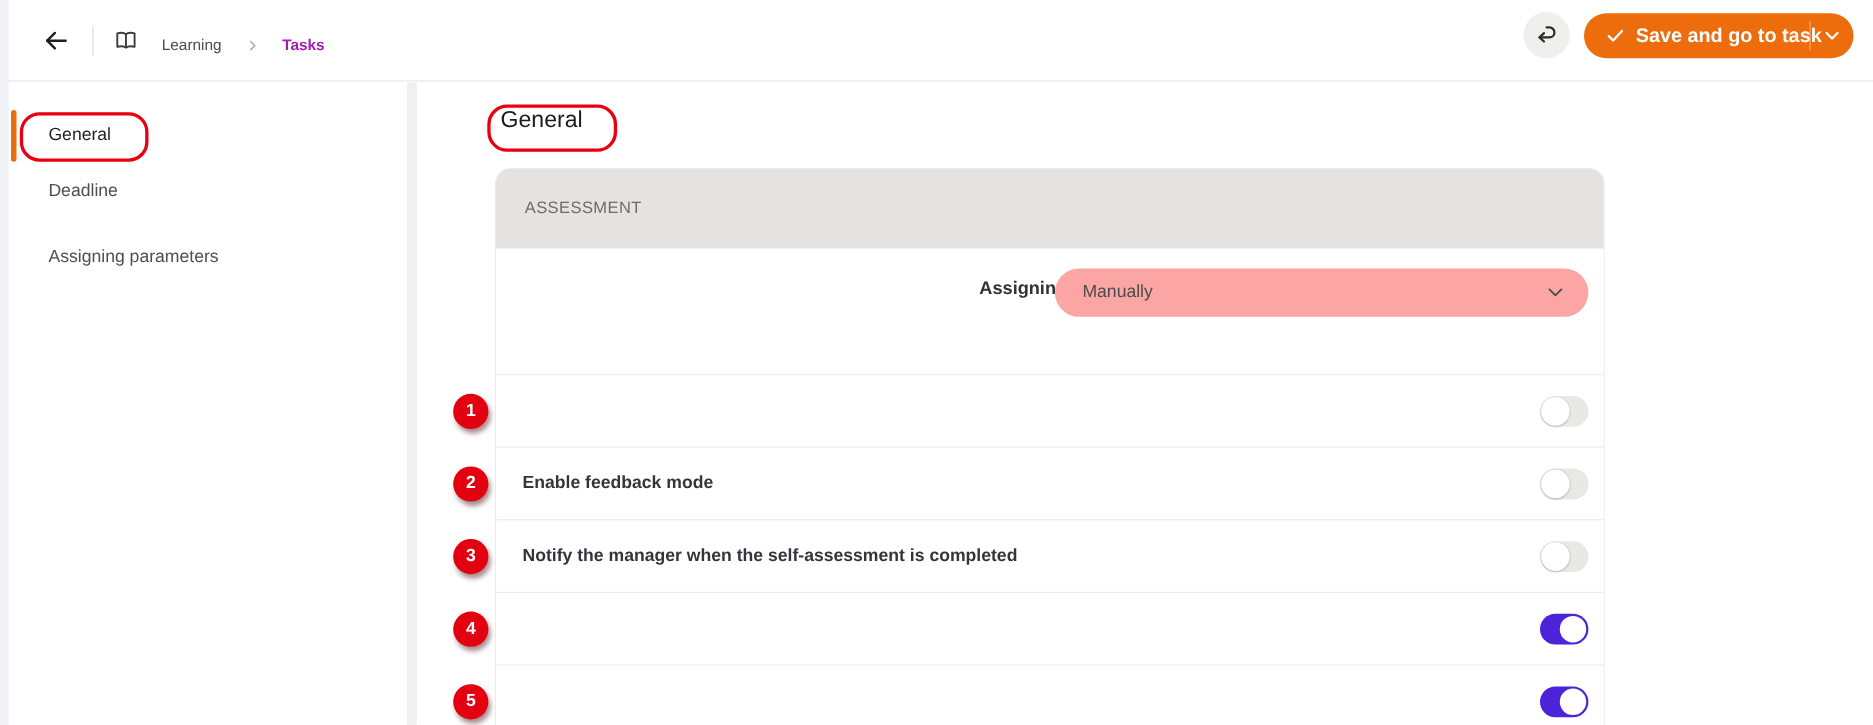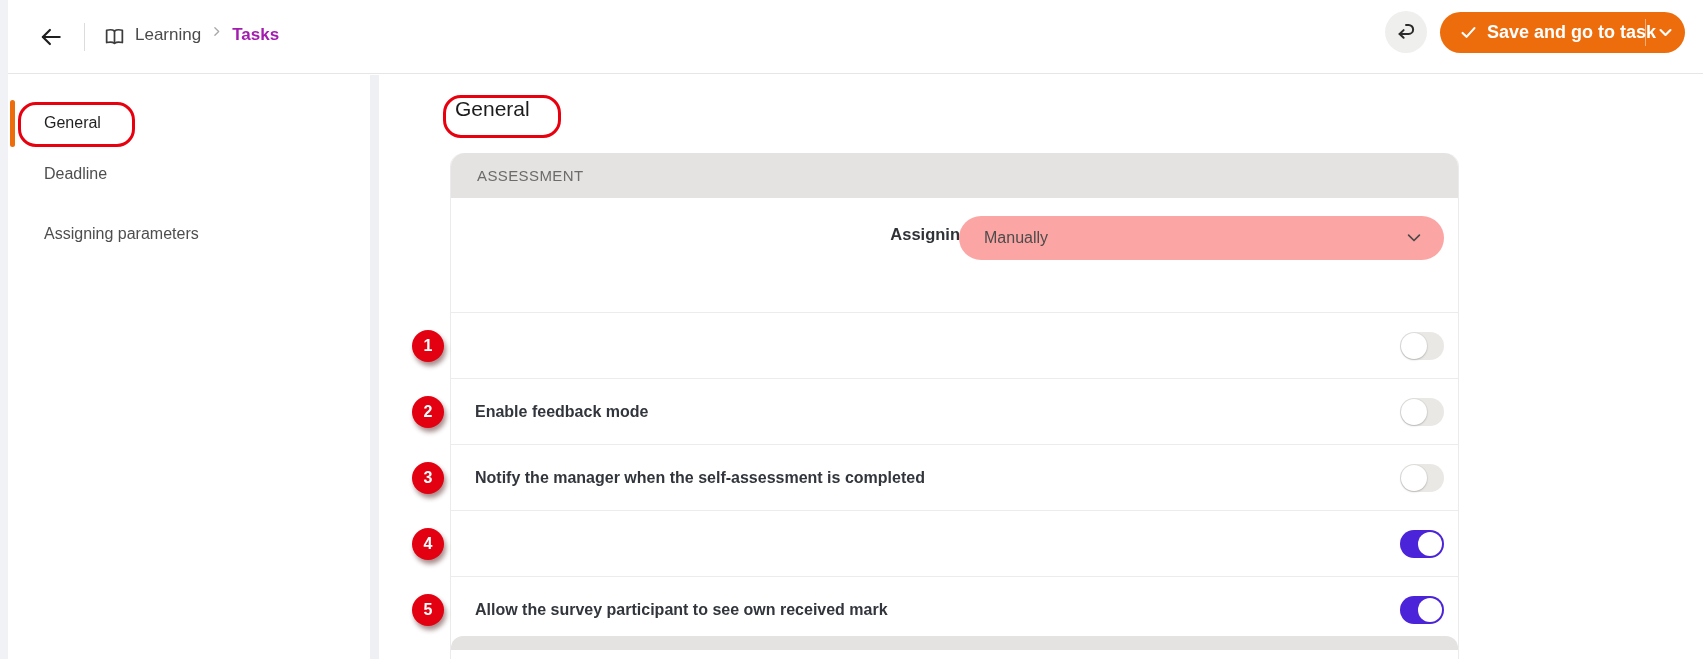--- a/index.html
+++ b/index.html
@@ -11,21 +11,21 @@
   
   .left-strip{ position:absolute; left:0; top:0; width:8px; height:659px; background:#f1f2f5; }
 
   
   .topbar{
     position:absolute; left:8px; right:0; top:0; height:74px; background:#fff;
     border-bottom:1px solid #e6e6e6; display:flex; align-items:center; padding-left:30px;
   }
   .icon-btn{ background:none; border:none; cursor:pointer; display:flex; align-items:center; justify-content:center; }
   .tb-divider{ width:1px; height:28px; background:#dcdcdc; margin:0 18px 0 20px; }
-  .breadcrumb{ display:flex; align-items:flex-start; gap:9px; font-size:17px; }
+  .breadcrumb{ display:flex; align-items:flex-end; gap:21px; font-size:14px; }
   .crumb{ color:#4b4b4b; text-decoration:none; }
   .crumb.current{ color:#a21caf; font-weight:700; }
   .undo-btn{
     position:absolute; top:11px; right:276px; width:42px; height:42px; border-radius:50%;
     background:#efefed; border:none; display:flex; align-items:center; justify-content:center; cursor:pointer;
   }
   .save-btn{
     position:absolute; top:12px; right:18px; width:245px; height:41px; border-radius:21px;
     background:#ed6c0c; border:none; cursor:pointer; display:flex; align-items:center;
     color:#fff; font-size:18px; font-weight:700; font-family:inherit; padding-left:19px;
@@ -48,21 +48,21 @@
   
   .main{ position:absolute; left:379px; top:75px; right:0; bottom:0; background:#fff; }
   .page-title{ position:absolute; left:76px; top:22px; font-size:21px; font-weight:500; color:#1c1c1c; }
   .title-oval{ left:64px; top:20px; width:118px; height:43px; }
 
   .card{
     position:absolute; left:71px; top:78px; width:1009px; height:600px;
     background:#fff; border:1px solid #ebebeb; border-top:none; border-radius:14px 14px 0 0;
   }
   .card-header{
-    height:45px; background:#e4e3e1; border-radius:14px 14px 0 0;
+    height:73px; background:#e4e3e1; border-radius:14px 14px 0 0;
     display:flex; align-items:center; padding-left:26px;
     font-size:15px; letter-spacing:.4px; color:#6c6b69; text-transform:uppercase;
   }
   .assign-row{ position:relative; height:114px; padding:27px 24px 0 24px;text-align:center; }
   .assign-label{ font-size:16.5px; font-weight:700; color:#2f3237; margin-bottom:7px; }
   .assign-warning{ font-size:14px; color:#63676d; line-height:18px; max-width:430px; }
   .warn-prefix{ color:#d50f4f; }
   .select{
     position:absolute; top:18px; right:14px; width:485px; height:44px; border-radius:22px;
     background:#fca5a5; display:flex; align-items:center; padding:0 20px 0 25px;
@@ -204,21 +204,20 @@
             </span>
           </div>
           <div class="trow">
             <span class="num-badge">4</span>
             <span class="toggle on">
               <span class="knob"></span>
             </span>
           </div>
           <div class="trow">
             <span class="num-badge">5</span>
-            <span class="trow-label">Allow the survey participant to see own received mark</span>
             <span class="toggle on">
               <span class="knob"></span>
             </span>
           </div>
         </div>
 
       <div class="next-section-bar"></div>
     </section>
   </main>
 </div>

